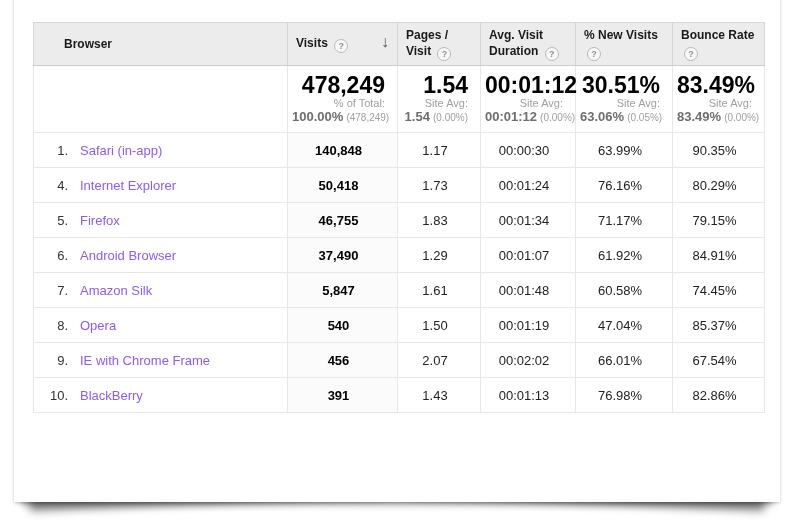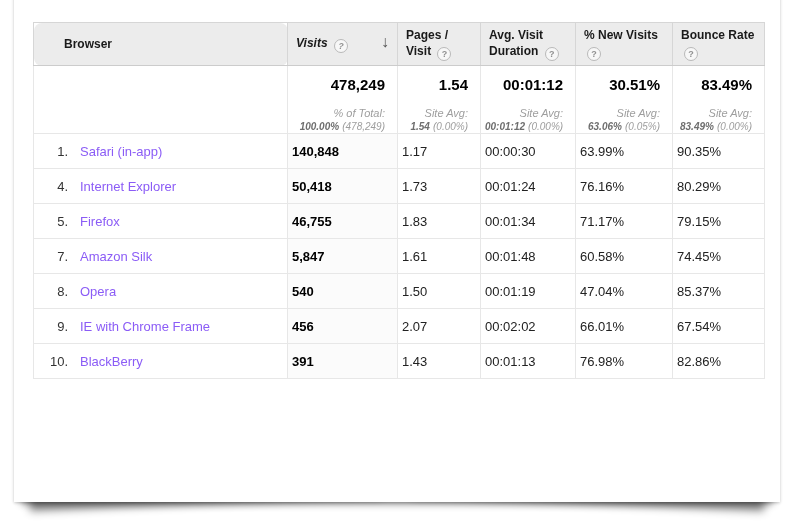--- a/index.html
+++ b/index.html
@@ -53,22 +53,22 @@
     border-bottom: 1px solid #cccccc;
     font-size: 12px;
     font-weight: bold;
     color: #1a1a1a;
     text-align: left;
     vertical-align: middle;
     padding: 4px 8px 4px 8px;
     line-height: 16px;
     cursor: pointer;
   }
-  thead th.th-browser { padding-left: 30px; border-radius: 8px; }
-  thead th.th-visits { position: relative; padding-right: 40px; font-style: italic; }
+  thead th.th-browser { padding-left: 30px; }
+  thead th.th-visits { position: relative; padding-right: 40px; }
   .sort-arrow {
     position: absolute;
     right: 8px; top: 50%;
     margin-top: -10px;
     font-size: 16px;
     font-weight: bold;
     color: #555;
   }
   .help-icon {
     display: inline-block;
@@ -90,44 +90,43 @@
   tr.summary td {
     height: 67px;
     border: 1px solid #e7e7e7;
     border-top: none;
     vertical-align: top;
     text-align: right;
     padding: 9px 12px 0 4px;
     background: #ffffff;
   }
   .big-val {
-    font-size: 15px;
+    font-size: 23px;
     font-weight: bold;
     color: #000000;
     line-height: 20px;
-    margin-bottom: 12px;
+    margin-bottom: 2px;
     white-space: nowrap;
   }
   .sub {
     font-size: 11px;
     color: #9e9e9e;
     line-height: 13px;
     white-space: nowrap;
-    font-style: italic;
-  }
-  .sub b { color: #6e6e6e; font-size: 10px; }
+  }
+  .sub b { color: #6e6e6e; font-size: 13px; }
   .sub .delta { font-size: 10px; color: #9e9e9e; }
 
   
   tbody.data td {
     height: 35px;
     border: 1px solid #e7e7e7;
     font-size: 13px;
     color: #222222;
-    text-align: left;
+    text-align: center;
     padding: 0 12px 0 4px;
     background: #ffffff;
     white-space: nowrap;
   }
   tbody.data td.cell-browser { text-align: left; padding-left: 8px; }
   tbody.data td.cell-visits { font-weight: bold; color: #000; background: #fbfbfb; }
   .rank {
     display: inline-block;
     width: 26px;
     text-align: right;
@@ -230,20 +229,28 @@
       </tr>
       <tr>
         <td class="cell-browser"><span class="rank">5.</span><a class="blink">Firefox</a></td>
         <td class="cell-visits">46,755</td>
         <td>1.83</td>
         <td>00:01:34</td>
         <td>71.17%</td>
         <td>79.15%</td>
       </tr>
       <tr>
+        <td class="cell-browser"><span class="rank">6.</span><a class="blink">Android Browser</a></td>
+        <td class="cell-visits">37,490</td>
+        <td>1.29</td>
+        <td>00:01:07</td>
+        <td>61.92%</td>
+        <td>84.91%</td>
+      </tr>
+      <tr>
         <td class="cell-browser"><span class="rank">7.</span><a class="blink">Amazon Silk</a></td>
         <td class="cell-visits">5,847</td>
         <td>1.61</td>
         <td>00:01:48</td>
         <td>60.58%</td>
         <td>74.45%</td>
       </tr>
       <tr>
         <td class="cell-browser"><span class="rank">8.</span><a class="blink">Opera</a></td>
         <td class="cell-visits">540</td>

